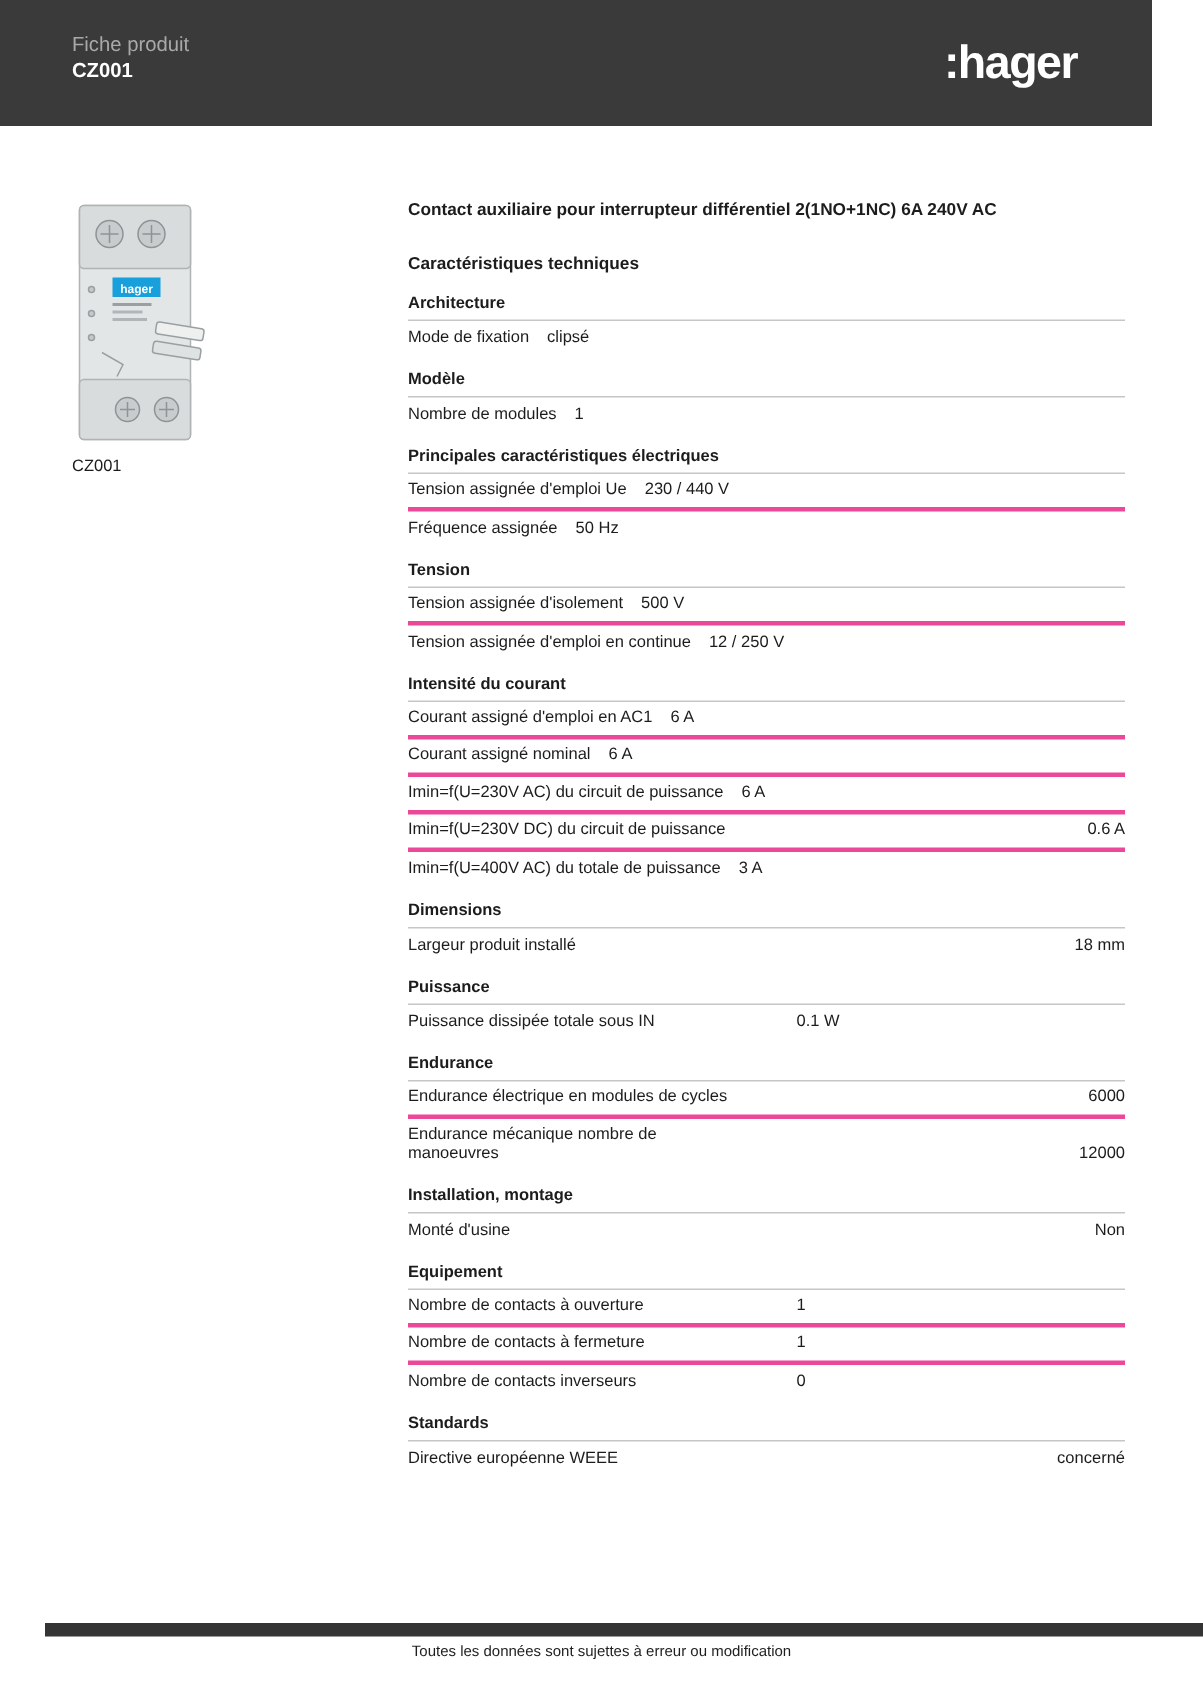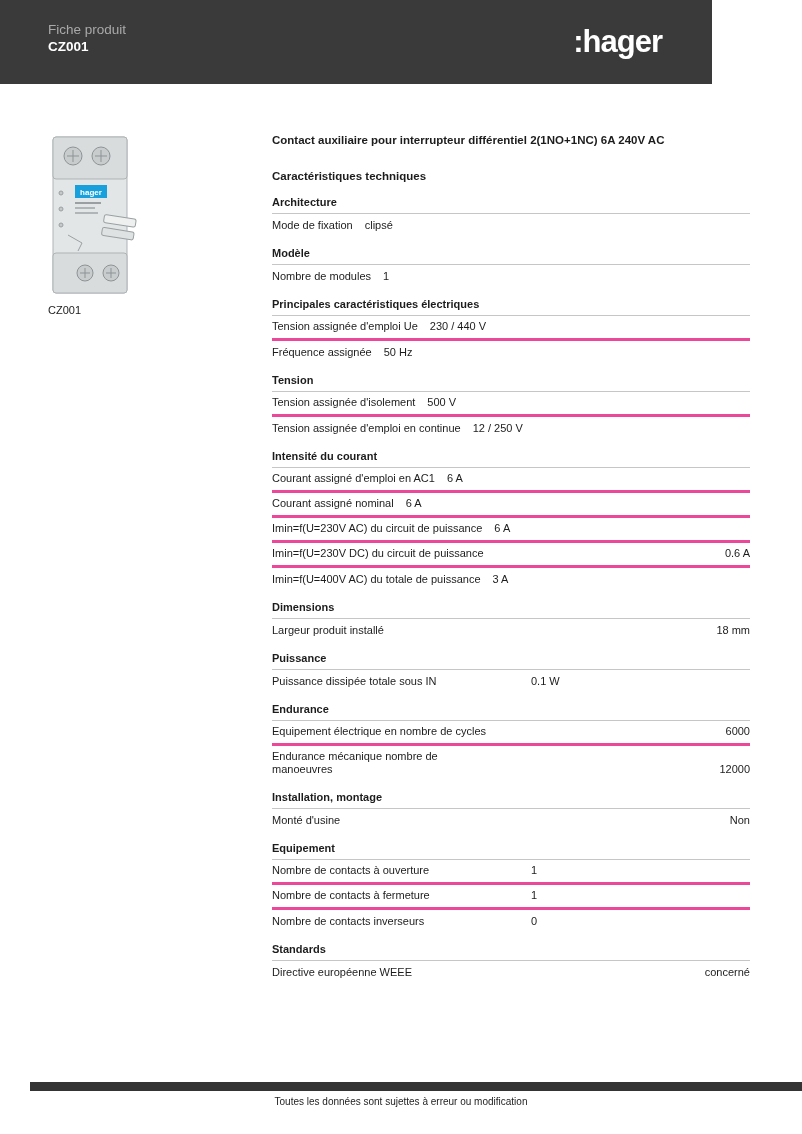--- a/index.html
+++ b/index.html
@@ -3,21 +3,21 @@
 <meta charset="utf-8">
 <style>
   * { box-sizing: border-box; }
   html, body { margin: 0; padding: 0; background: #ffffff; }
   body { font-family: "Liberation Sans", "DejaVu Sans", sans-serif; color: #1c1c1c; }
 
   .page { position: relative; width: 802px; height: 1134px; background: #fff; overflow: hidden; }
 
   
   .header {
-    position: absolute; top: 0; left: 0; width: 712px; height: 84px;
+    position: absolute; top: 0; left: 0; width: 768px; height: 84px;
     background: #3a3a3a; display: flex; align-items: center; justify-content: space-between;
     padding: 0 50px 0 48px;
   }
   .header-titles { margin-top: -8px; }
   .doc-type { color: #a9a9a9; font-size: 13.5px; line-height: 17px; }
   .product-code { color: #ffffff; font-size: 13.5px; font-weight: bold; line-height: 17px; }
   .logo { color: #ffffff; font-size: 31px; font-weight: bold; letter-spacing: -1px; }
 
   
   .content { position: absolute; top: 84px; left: 0; width: 802px; padding: 49px 52px 0 48px; display: flex; }
@@ -183,21 +183,21 @@
           <div class="section">
             <div class="section-title">Puissance</div>
             <div class="row">
               <span class="lbl">Puissance dissipée totale sous IN</span>
               <span class="val-mid">0.1 W</span>
             </div>
           </div>
           <div class="section">
             <div class="section-title">Endurance</div>
             <div class="row">
-              <span class="lbl">Equipement électrique en nombre de cycles</span>
+              <span class="lbl">Endurance électrique en modules de cycles</span>
               <span class="val-right">6000</span>
             </div>
             <div class="row">
               <span class="lbl">Endurance mécanique nombre de
 manoeuvres</span>
               <span class="val-right">12000</span>
             </div>
           </div>
           <div class="section">
             <div class="section-title">Installation, montage</div>

